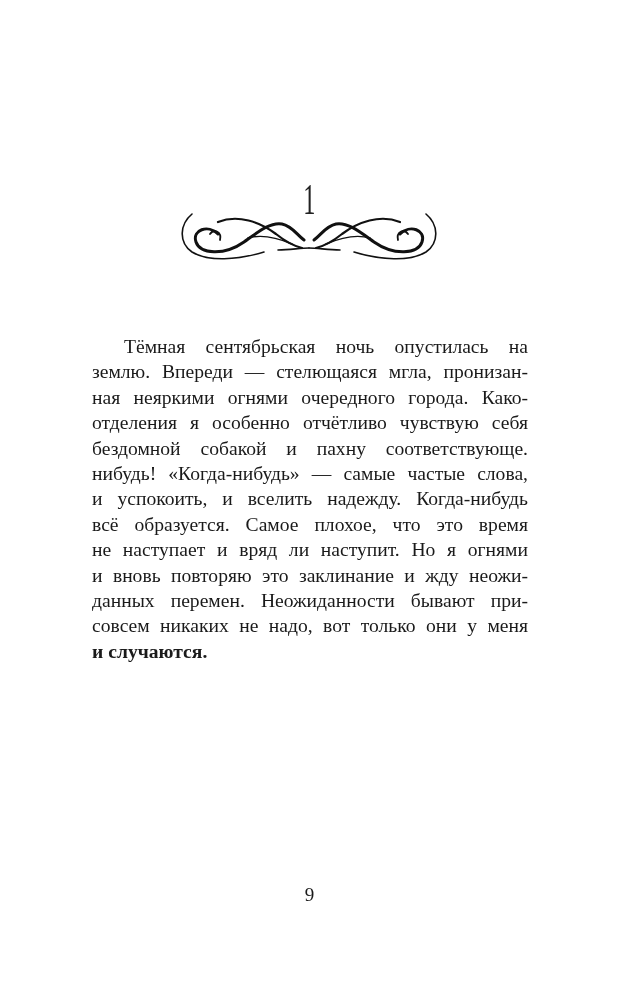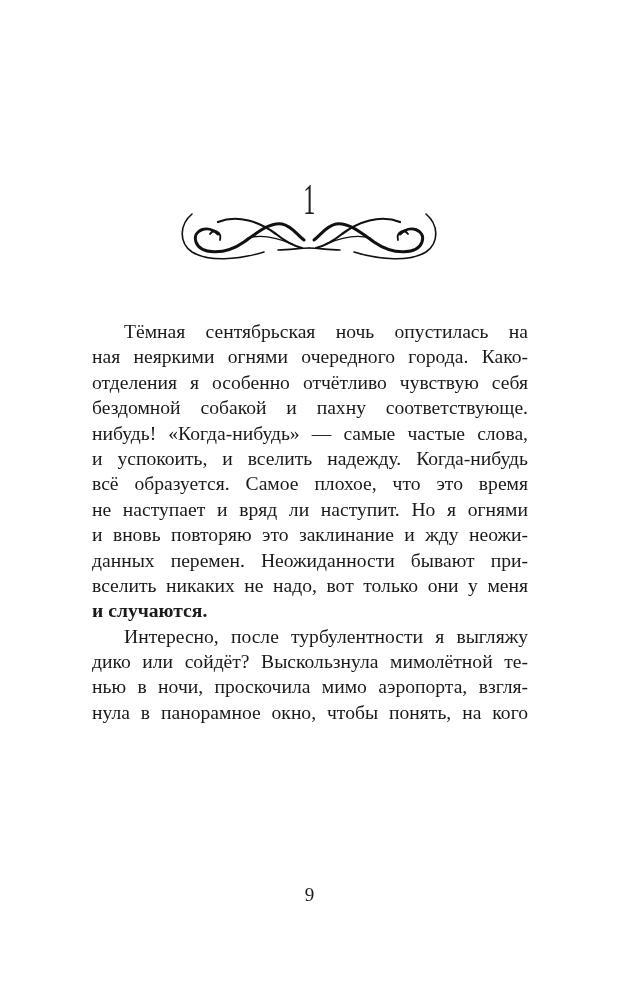--- a/index.html
+++ b/index.html
@@ -32,21 +32,21 @@
     .ornament {
       position: absolute;
       left: 178px;
       top: 208px;
       width: 262px;
       height: 60px;
     }
     .body-text {
       position: absolute;
       left: 92px;
-      top: 319px;
+      top: 334px;
       width: 436px;
       font-size: 19.6px;
       line-height: 25.4px;
       text-align: justify;
     }
     .line {
       display: block;
       white-space: nowrap;
       text-align: justify;
       text-align-last: justify;
@@ -91,33 +91,28 @@
       <path d="M40 14 C 60 6, 82 14, 98 26 C 108 34, 116 38, 124 40" stroke-width="2.2"></path>
       <path d="M70 30 C 84 26, 100 30, 114 36" stroke-width="1.4"></path>
       <path d="M100 42 C 112 42, 122 40, 131 40" stroke-width="1.6"></path>
     </g>
   </g>
 </svg>
 
 <div class="body-text">
   <div>
     <span class="line indent">Тёмная сентябрьская ночь опустилась на</span>
+    <span class="line">землю. Впереди — стелющаяся мгла, пронизан-</span>
     <span class="line">ная неяркими огнями очередного города. Како-</span>
     <span class="line">отделения я особенно отчётливо чувствую себя</span>
     <span class="line">бездомной собакой и пахну соответствующе.</span>
     <span class="line">нибудь! «Когда-нибудь» — самые частые слова,</span>
     <span class="line">и успокоить, и вселить надежду. Когда-нибудь</span>
     <span class="line">всё образуется. Самое плохое, что это время</span>
     <span class="line">не наступает и вряд ли наступит. Но я огнями</span>
     <span class="line">и вновь повторяю это заклинание и жду неожи-</span>
     <span class="line">данных перемен. Неожиданности бывают при-</span>
-    <span class="line">вселить никаких не надо, вот только они у меня</span>
+    <span class="line">совсем никаких не надо, вот только они у меня</span>
     <span class="line last">и случаются.</span>
-  </div>
-  <div>
-    <span class="line indent">Интересно, после турбулентности я выгляжу</span>
-    <span class="line">дико или сойдёт? Выскользнула мимолётной те-</span>
-    <span class="line">нью в ночи, проскочила мимо аэропорта, взгля-</span>
-    <span class="line">нула в панорамное окно, чтобы понять, на кого</span>
   </div>
 </div>
 
 <div class="page-number">9</div>
 
 </body></html>

